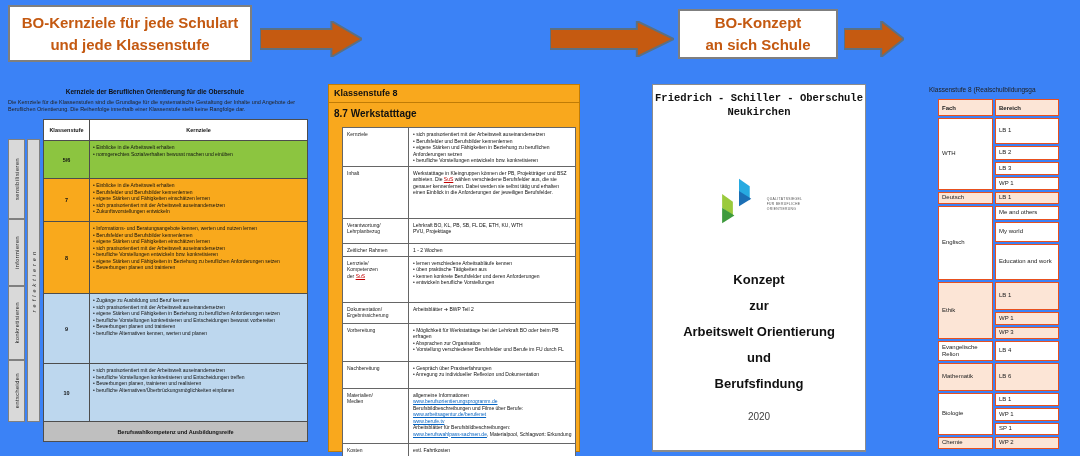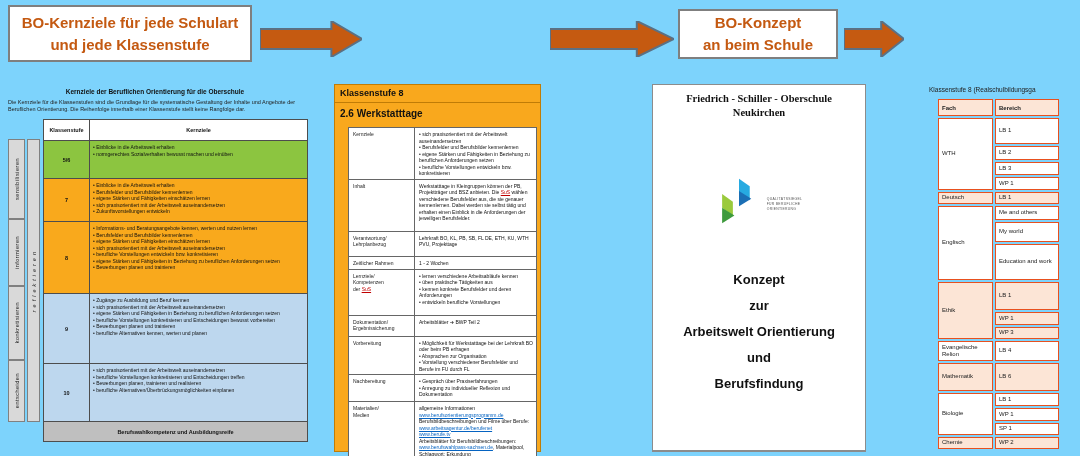--- a/index.html
+++ b/index.html
@@ -1,19 +1,19 @@
 <!DOCTYPE html>
 <html><head>
 <meta charset="utf-8">
 <style>
   * { box-sizing: border-box; margin: 0; padding: 0; }
   html, body { margin: 0; background: #fff; }
   .canvas {
     position: relative; width: 1080px; height: 456px; overflow: hidden;
-    background: #7dd3fc; font-family: "Liberation Sans", sans-serif; color: #111;
+    background: #3b82f6; font-family: "Liberation Sans", sans-serif; color: #111;
   }
   
   .fbox {
     position: absolute; background: #fff; border: 2px solid #7f7f7f;
     display: flex; align-items: center; justify-content: center; text-align: center;
   }
   .fbox-label { color: #C45911; font-weight: bold; font-size: 15px; line-height: 1.45; white-space: pre-line; }
   .farrow { position: absolute; }
   
   .panel { position: absolute; }
@@ -30,36 +30,36 @@
   .t1-main { flex: 1; display: flex; flex-direction: column; border: 1px solid #4d4d4d; background: #fff; }
   .t1-hrow { display: flex; height: 20px; }
   .t1-gh { width: 46px; border-right: 1px solid #4d4d4d; font-size: 5.5px; font-weight: bold; display: flex; align-items: center; justify-content: center; }
   .t1-kh { flex: 1; font-size: 5.5px; font-weight: bold; display: flex; align-items: center; justify-content: center; }
   .t1-row { display: flex; border-top: 1px solid #4d4d4d; }
   .t1-grade { width: 46px; border-right: 1px solid #4d4d4d; font-size: 5.5px; font-weight: 600; display: flex; align-items: center; justify-content: center; }
   .t1-items { flex: 1; padding: 3px 3px; }
   .t1-bullet { font-size: 5px; line-height: 1.3; padding-left: 6px; text-indent: -6px; color: #111; }
   .t1-footer { border-top: 1px solid #4d4d4d; height: 20px; background: #bfbfbf; font-size: 5.5px; font-weight: bold; display: flex; align-items: center; justify-content: center; }
   
-  .p2 { left: 328px; top: 84px; width: 207px; height: 368px; background: #F9A81D; border: 1px solid #c07c06; margin-left: 6px; }
+  .p2 { left: 328px; top: 84px; width: 252px; height: 368px; background: #F9A81D; border: 1px solid #c07c06; }
   .p2-h1 { height: 18px; font-size: 9px; font-weight: bold; padding: 3px 0 0 5px; border-bottom: 1px solid #c07c06; }
   .p2-h2 { height: 24px; font-size: 10px; font-weight: bold; padding: 5px 0 0 5px; }
   .t2-table { margin: 0 3px 4px 13px; background: #fff; border: 1px solid #666; }
   .t2-row { display: flex; border-bottom: 1px solid #666; }
   .t2-row:last-child { border-bottom: none; }
   .t2-label { width: 66px; border-right: 1px solid #666; font-size: 5px; line-height: 1.3; color: #222; padding: 3px 2px 2px 4px; white-space: pre-line; }
   .t2-content { flex: 1; font-size: 5px; line-height: 1.3; padding: 3px 3px 2px 4px; }
   .bullets { white-space: pre-line; }
   .pre { white-space: pre-line; }
   .sus { color: #C00000; text-decoration: underline; }
   .t2-line { font-size: 5px; line-height: 1.3; }
   .link { color: #0563C1; text-decoration: underline; }
   
   .p3 { left: 652px; top: 84px; width: 214px; height: 368px; background: #fff; border: 1px solid #8c8c8c; border-bottom-width: 2px; text-align: center; }
-  .p3-school { margin-top: 7px; font-family: Liberation Serif, serif; font-weight: bold; font-size: 10.5px; line-height: 1.3; white-space: pre-line; }
+  .p3-school { margin-top: 7px; font-family: Liberation Mono, monospace; font-weight: bold; font-size: 10.5px; line-height: 1.3; white-space: pre-line; }
   .p3-logo { margin-top: 52px; display: flex; align-items: center; justify-content: center; gap: 5px; }
   .p3-logo-text { font-size: 3.4px; letter-spacing: 0.3px; color: #555; text-align: left; line-height: 1.5; white-space: pre-line; }
   .p3-title { margin-top: 30px; font-weight: bold; font-size: 13px; line-height: 2.0; white-space: pre-line; }
   .p3-year { margin-top: 14px; font-size: 10px; color: #3f3f3f; }
   
   .p4 { left: 926px; top: 84px; width: 154px; height: 372px; }
   .p4-title { font-size: 6.5px; color: #222; margin: 2px 0 6px 3px; white-space: nowrap; width: max-content; }
   .t4-table { margin-left: 12px; width: 121px; display: flex; flex-direction: column; gap: 2px; }
   .t4-hrow { display: flex; gap: 2px; }
   .t4-hcell { width: 55px; height: 17px; border: 1px solid #E8501E; background: #FCE5D6; font-size: 6px; font-weight: bold; color: #222; display: flex; align-items: center; padding-left: 3px; }
@@ -80,21 +80,21 @@
 und jede Klassenstufe</span>
   </div>
   <svg class="farrow" style="left:260px;top:21px;width:102px;height:36px" viewBox="0 0 100 36" preserveAspectRatio="none">
     <polygon points="0,8 70,8 70,0 100,18 70,36 70,28 0,28" fill="#C55A11" stroke="#5B7083" stroke-width="2" vector-effect="non-scaling-stroke"></polygon>
   </svg>
   <svg class="farrow" style="left:550px;top:21px;width:124px;height:36px" viewBox="0 0 100 36" preserveAspectRatio="none">
     <polygon points="0,8 70,8 70,0 100,18 70,36 70,28 0,28" fill="#C55A11" stroke="#5B7083" stroke-width="2" vector-effect="non-scaling-stroke"></polygon>
   </svg>
   <div class="fbox" style="left:678px;top:9px;width:160px;height:50px">
     <span class="fbox-label">BO-Konzept
-an beim Schule</span>
+an sich Schule</span>
   </div>
   <svg class="farrow" style="left:844px;top:21px;width:60px;height:36px" viewBox="0 0 100 36" preserveAspectRatio="none">
     <polygon points="0,8 62,8 62,0 100,18 62,36 62,28 0,28" fill="#C55A11" stroke="#5B7083" stroke-width="2" vector-effect="non-scaling-stroke"></polygon>
   </svg>
 
   <div class="panel p1">
     <div class="p1-title">Kernziele der Beruflichen Orientierung für die Oberschule</div>
     <div class="p1-intro">Die Kernziele für die Klassenstufen sind die Grundlage für die systematische Gestaltung der Inhalte und Angebote der Beruflichen Orientierung. Die Reihenfolge innerhalb einer Klassenstufe stellt keine Rangfolge dar.</div>
     <div class="t1-body">
       <div class="t1-sidecol">
@@ -170,21 +170,21 @@
               </div>
             </div>
           </div>
         <div class="t1-footer">Berufswahlkompetenz und Ausbildungsreife</div>
       </div>
     </div>
   </div>
 
   <div class="panel p2">
     <div class="p2-h1">Klassenstufe 8</div>
-    <div class="p2-h2">2.6 Werkstatttage</div>
+    <div class="p2-h2">8.7 Werkstatttage</div>
     <div class="t2-table">
       <div class="t2-row" style="min-height:34px">
         <div class="t2-label">Kernziele</div>
         <div class="t2-content bullets">•  sich praxisorientiert mit der Arbeitswelt auseinandersetzen
 •  Berufsfelder und Berufsbilder kennenlernen
 •  eigene Stärken und Fähigkeiten in Beziehung zu beruflichen Anforderungen setzen
 •  berufliche Vorstellungen entwickeln bzw. konkretisieren</div>
       </div>
       <div class="t2-row" style="min-height:52px">
         <div class="t2-label">Inhalt</div>
@@ -257,20 +257,21 @@
       </svg>
       <div class="p3-logo-text">QUALITÄTSSIEGEL
 FÜR BERUFLICHE
 ORIENTIERUNG</div>
     </div>
     <div class="p3-title">Konzept
 zur
 Arbeitswelt Orientierung
 und
 Berufsfindung</div>
+    <div class="p3-year">2020</div>
   </div>
 
   <div class="panel p4">
     <div class="p4-title">Klassenstufe 8 (Realschulbildungsga</div>
     <div class="t4-table">
       <div class="t4-hrow">
         <div class="t4-hcell">Fach</div>
         <div class="t4-hcell t4-hcell2">Bereich</div>
       </div>
       <div class="t4-rows" style="display:flex;flex-direction:column;gap:2px">

